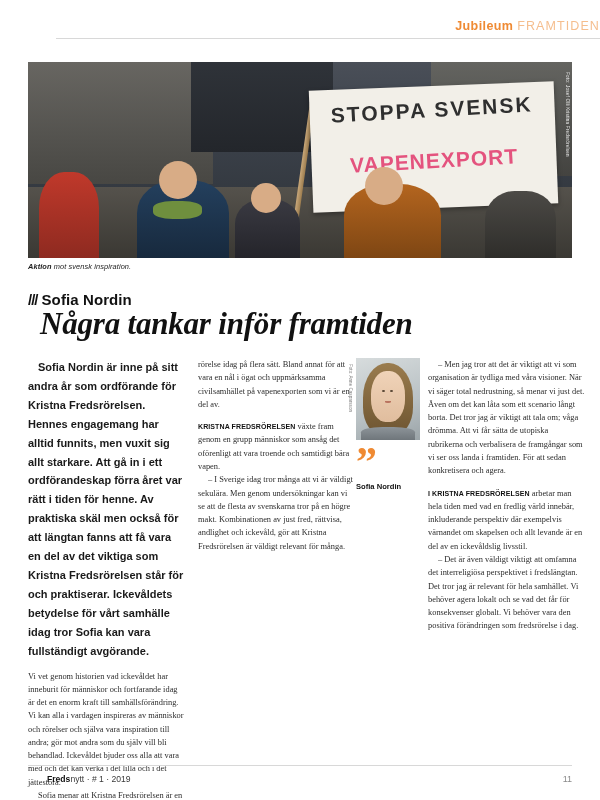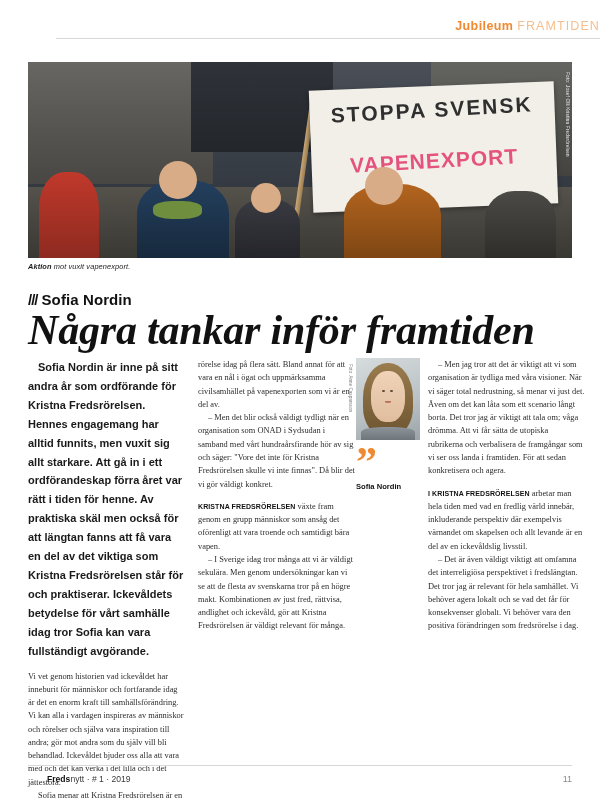--- a/index.html
+++ b/index.html
@@ -184,25 +184,25 @@
     font-family: "Liberation Sans", sans-serif;
     font-size: 15px;
     font-weight: bold;
     color: #111;
     letter-spacing: .1px;
   }
   .byline-top .slashes { letter-spacing: -1px; margin-right: 4px; }
 
   .headline {
     position: absolute;
-    left: 28px; top: 306px;
+    left: 40px; top: 306px;
     font-family: "Liberation Serif", serif;
     font-style: italic;
     font-weight: bold;
-    font-size: 42px;
+    font-size: 31px;
     color: #111;
     letter-spacing: -.2px;
   }
 
   
   .col {
     position: absolute;
     top: 358px;
     width: 157px;
     font-size: 8.4px;
@@ -391,38 +391,37 @@
     <div class="head h2"></div>
     <div class="head h3"></div>
     <div class="head h4"></div>
     <div class="scarf"></div>
 
     <div class="hero-credit">Foto: Josef Olli Kristina Fredsrörelsen</div>
   </div>
 
   <div class="caption">
     <span class="cap-em">Aktion</span>
-    <span class="cap-rest">mot vuxit vapenexport.</span>
+    <span class="cap-rest">mot svensk inspiration.</span>
   </div>
 
   <div class="byline-top">
     <span class="slashes">///</span><span>Sofia Nordin</span>
   </div>
 
   <div class="headline">Några tankar inför framtiden</div>
 
   <div class="col col-1">
     <p class="lead">Sofia Nordin är inne på sitt andra år som ordförande för Kristna Fredsrörelsen. Hennes engagemang har alltid funnits, men vuxit sig allt starkare. Att gå in i ett ordförandeskap förra året var rätt i tiden för henne. Av praktiska skäl men också för att längtan fanns att få vara en del av det viktiga som Kristna Fredsrörelsen står för och praktiserar. Ickevåldets betydelse för vårt samhälle idag tror Sofia kan vara fullständigt avgörande.</p>
     <p class="spaced">Vi vet genom historien vad ickevåldet har inneburit för människor och fortfarande idag är det en enorm kraft till samhällsförändring. Vi kan alla i vardagen inspireras av människor och rörelser och själva vara inspiration till andra; gör mot andra som du själv vill bli behandlad. Ickevåldet bjuder oss alla att vara med och det kan verka i det lilla och i det jättestora.</p>
     <p>Sofia menar att Kristna Fredsrörelsen är en mycket relevant</p>
   </div>
 
   <div class="col col-2">
     <p class="no-indent">rörelse idag på flera sätt. Bland annat för att vara en nål i ögat och uppmärksamma civilsamhället på vapenexporten som vi är en del av.</p>
-    <p>– Men det blir också väldigt tydligt när en organisation som ONAD i Sydsudan i samband med vårt hundraårsfirande hör av sig och säger: "Vore det inte för Kristna Fredsrörelsen skulle vi inte finnas". Då blir det vi gör väldigt konkret.</p>
     <p class="spaced"><span class="runin">KRISTNA FREDSRÖRELSEN</span><span> växte fram genom en grupp människor som ansåg det oförenligt att vara troende och samtidigt bära vapen.</span></p>
     <p>– I Sverige idag tror många att vi är väldigt sekulära. Men genom undersökningar kan vi se att de flesta av svenskarna tror på en högre makt. Kombinationen av just fred, rättvisa, andlighet och ickevåld, gör att Kristna Fredsrörelsen är väldigt relevant för många.</p>
   </div>
 
   <div class="feature">
     <div class="portrait-wrap">
       <div class="portrait">
         <div class="pt-bg"></div>
         <div class="pt-hair"></div>
         <div class="pt-face">

